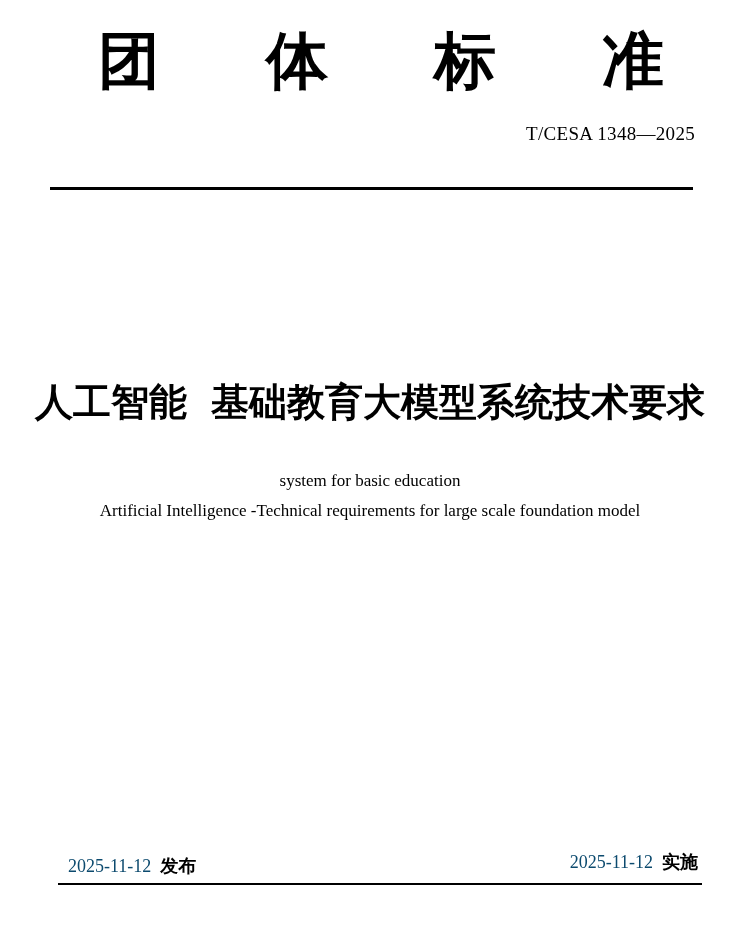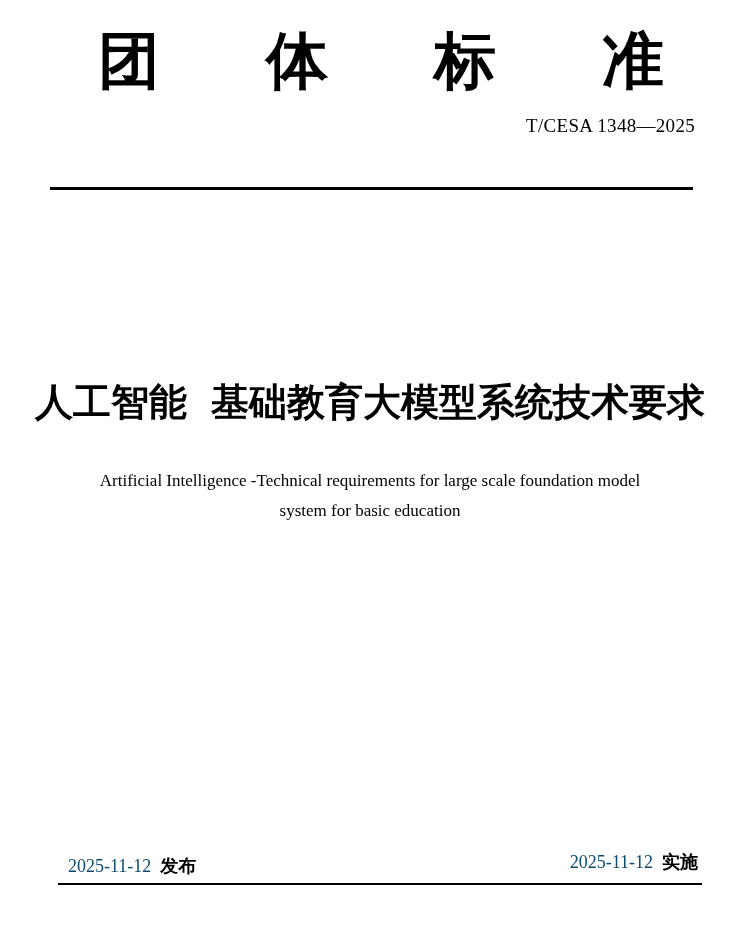--- a/index.html
+++ b/index.html
@@ -31,21 +31,21 @@
     font-family: "Liberation Sans", sans-serif;
     font-weight: bold;
     font-size: 62px;
     line-height: 70px;
     color: #000000;
   }
 
   
   .standard-number {
     position: absolute;
-    top: 114px;
+    top: 122px;
     right: 45px;
     font-family: "Liberation Serif", serif;
     font-size: 19px;
     line-height: 24px;
     color: #000000;
     letter-spacing: 0.3px;
     margin-left: 16px;
   }
 
   
@@ -135,22 +135,22 @@
     <span>准</span>
   </div>
 
   <div class="standard-number">T/CESA 1348—2025</div>
 
   <div class="rule-top"></div>
 
   <div class="title-zh">人工智能 基础教育大模型系统技术要求</div>
 
   <div class="title-en">
+    <div>system for basic education</div>
     <div>Artificial Intelligence -Technical requirements for large scale foundation model</div>
-    <div>system for basic education</div>
   </div>
 
   <div class="footer-date footer-release">
     <span class="date">2025-11-12</span>
     <span class="label">发布</span>
   </div>
 
   <div class="footer-date footer-implementation">
     <span class="date">2025-11-12</span>
     <span class="label">实施</span>

